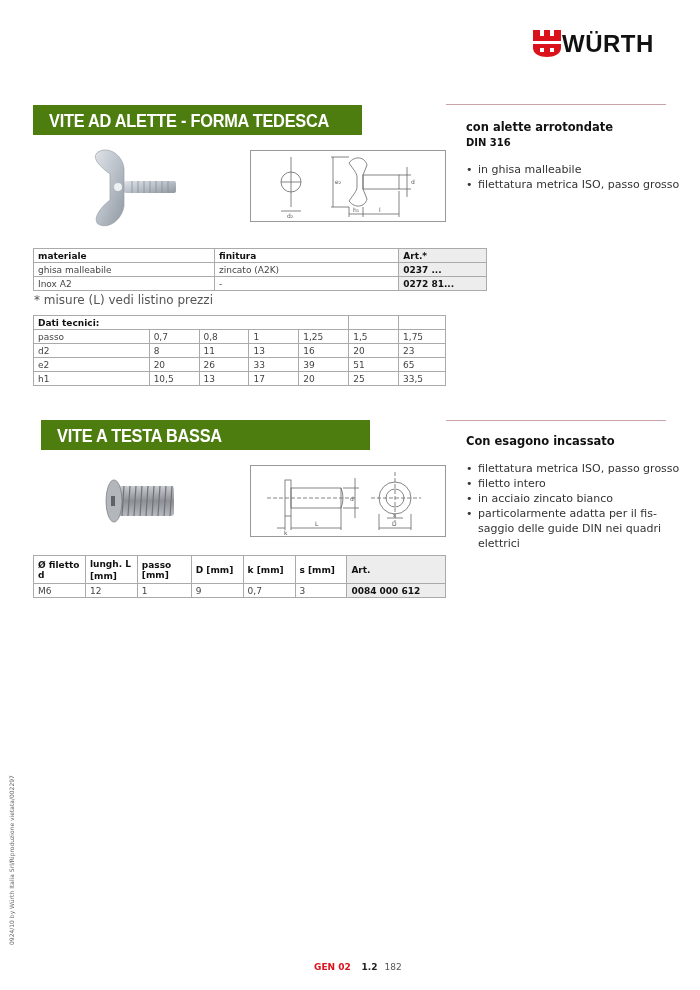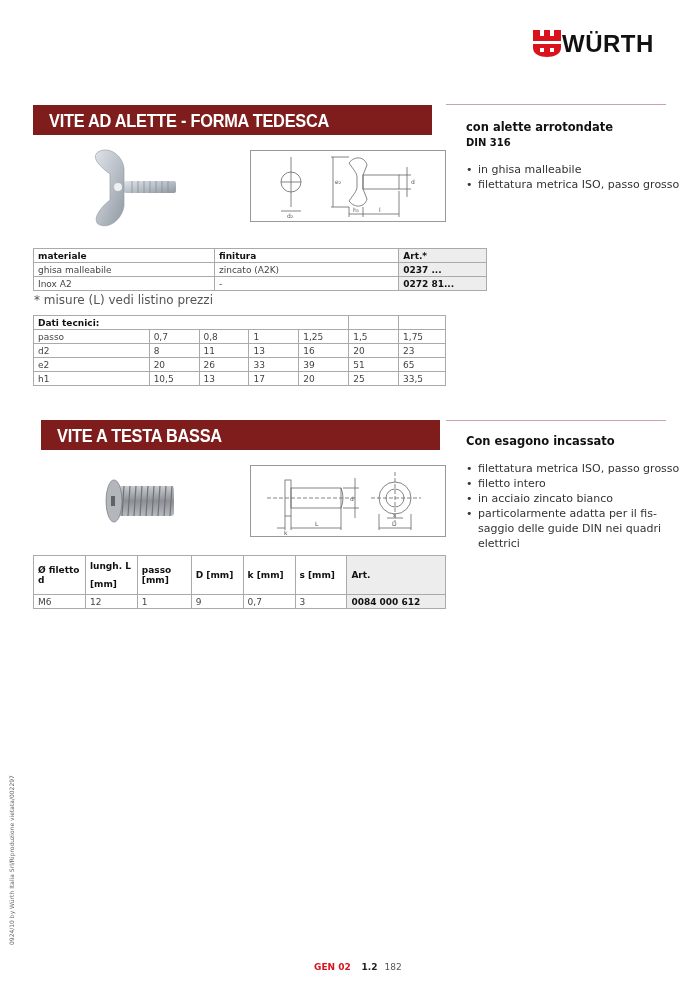--- a/index.html
+++ b/index.html
@@ -5,21 +5,21 @@
   * { box-sizing: border-box; margin: 0; padding: 0; }
   html, body { width: 700px; height: 990px; background: #ffffff; overflow: hidden; }
   body { position: relative; font-family: "DejaVu Sans", sans-serif; color: #222; }
 
   
   .logo { position: absolute; left: 532px; top: 28px; display: flex; align-items: flex-end; }
   .logo-mark { width: 30px; height: 30px; position: relative; }
   .logo-text { font-family: "Liberation Sans", sans-serif; font-weight: bold; font-size: 24px; letter-spacing: 0.5px; color: #111; }
 
   
-  .section-bar { position: absolute; left: 33px; width: 399px; height: 30px; background: #7f1d1d; }
+  .section-bar { position: absolute; left: 33px; width: 329px; height: 30px; background: #4d7c0f; }
   .section-bar .title { position: absolute; left: 16px; top: 5px; font-family: "Liberation Sans", sans-serif; font-weight: bold; font-size: 19px; color: #fff; letter-spacing: -0.3px; transform: scaleX(0.86); transform-origin: left center; white-space: nowrap; }
   .side-rule { position: absolute; left: 446px; width: 220px; height: 1px; background: #c8a3a8; }
 
   
   .desc { position: absolute; left: 466px; width: 220px; }
   .desc .subtitle { font-weight: bold; font-size: 11.5px; color: #111; }
   .desc .din { font-weight: bold; font-size: 10px; color: #111; margin-top: 3px; }
   .desc ul { list-style: none; margin-top: 14px; }
   .desc li { font-size: 11px; color: #333; line-height: 15px; padding-left: 12px; position: relative; }
   .desc li::before { content: "\2022"; position: absolute; left: 0; top: 0; }
@@ -281,21 +281,21 @@
       <col style="width:52px">
       <col style="width:54px">
       <col style="width:52px">
       <col style="width:52px">
       <col style="width:52px">
       <col style="width:99px">
   </colgroup>
   <tbody>
       <tr>
     <th style="height:28px; line-height:10px;">Ø filetto d</th>
-    <th style="line-height:18px;">lungh. L [mm]</th>
+    <th style="line-height:12px;">lungh. L [mm]</th>
     <th style="line-height:10px;">passo [mm]</th>
     <th style="line-height:10px;">D [mm]</th>
     <th style="line-height:10px;">k [mm]</th>
     <th style="line-height:10px;">s [mm]</th>
     <th class="art">Art.</th>
   </tr>
   <tr>
     <td>M6</td>
     <td>12</td>
     <td>1</td>

